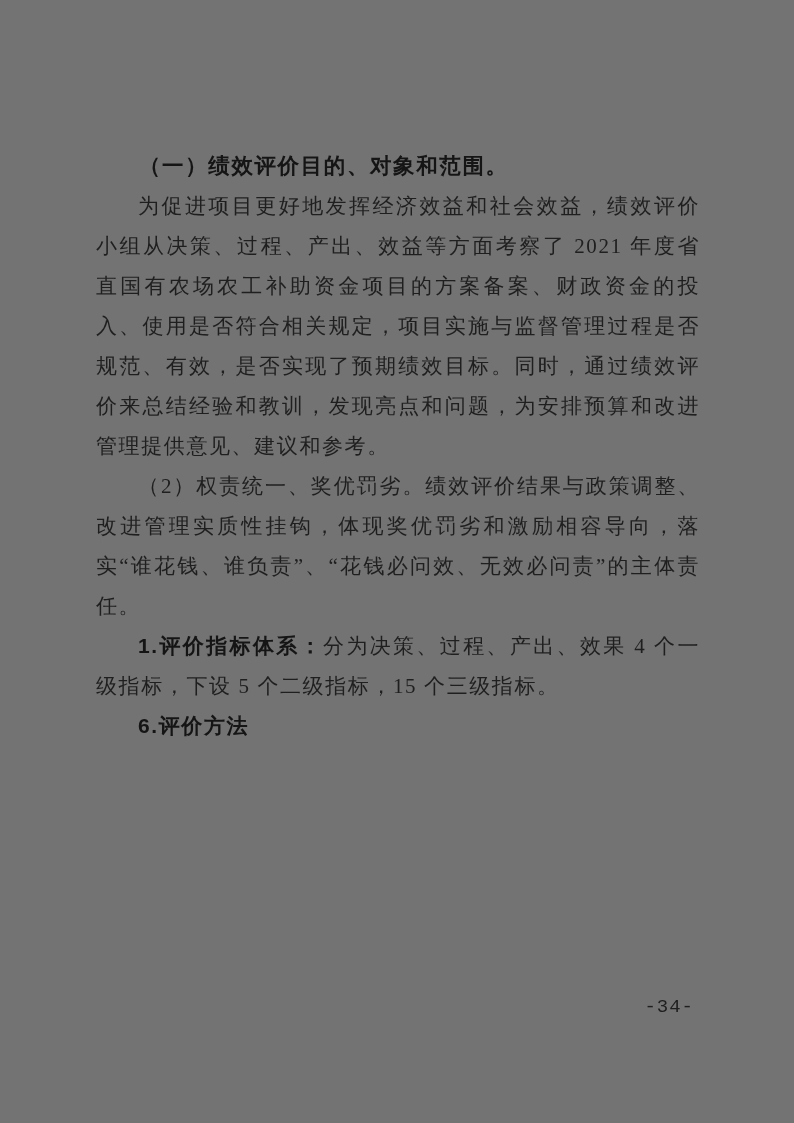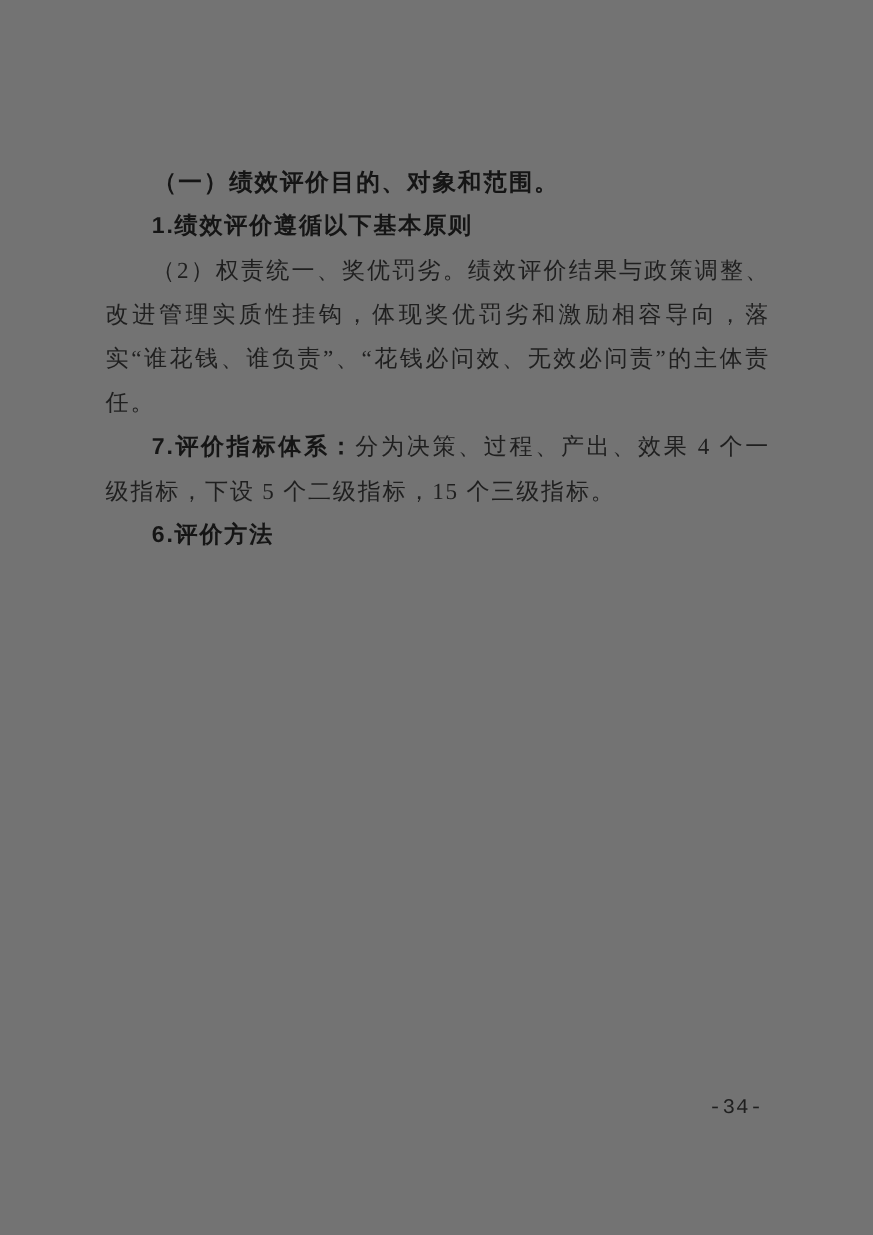--- a/index.html
+++ b/index.html
@@ -45,19 +45,19 @@
     font-family: Liberation Mono, monospace;
     color: #1f1f1f;
   }
 </style>
 </head>
 <body>
 
 <div class="page">
   <div class="content">
     <p class="heading">（一）绩效评价目的、对象和范围。</p>
-    <p class="subheading">1.绩效评价遵循以下基本原则</p>
+    <p class="body">为促进项目更好地发挥经济效益和社会效益，绩效评价小组从决策、过程、产出、效益等方面考察了 2021 年度省直国有农场农工补助资金项目的方案备案、财政资金的投入、使用是否符合相关规定，项目实施与监督管理过程是否规范、有效，是否实现了预期绩效目标。同时，通过绩效评价来总结经验和教训，发现亮点和问题，为安排预算和改进管理提供意见、建议和参考。</p>
     <p class="body">（2）权责统一、奖优罚劣。绩效评价结果与政策调整、改进管理实质性挂钩，体现奖优罚劣和激励相容导向，落实“谁花钱、谁负责”、“花钱必问效、无效必问责”的主体责任。</p>
-    <p class="body"><span class="lead">7.评价指标体系：</span><span>分为决策、过程、产出、效果 4 个一级指标，下设 5 个二级指标，15 个三级指标。</span></p>
+    <p class="body"><span class="lead">1.评价指标体系：</span><span>分为决策、过程、产出、效果 4 个一级指标，下设 5 个二级指标，15 个三级指标。</span></p>
     <p class="subheading">6.评价方法</p>
   </div>
   <div class="page-number">-34-</div>
 </div>
 
 </body></html>

